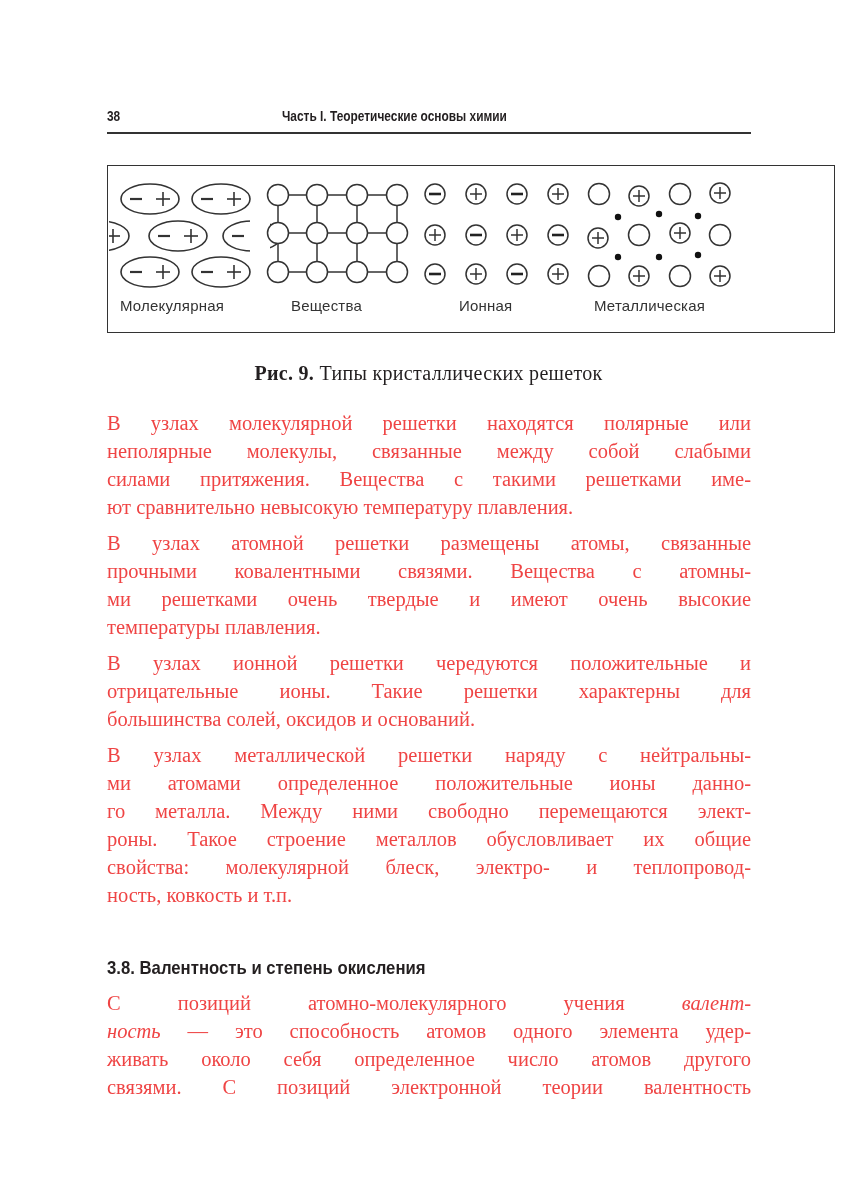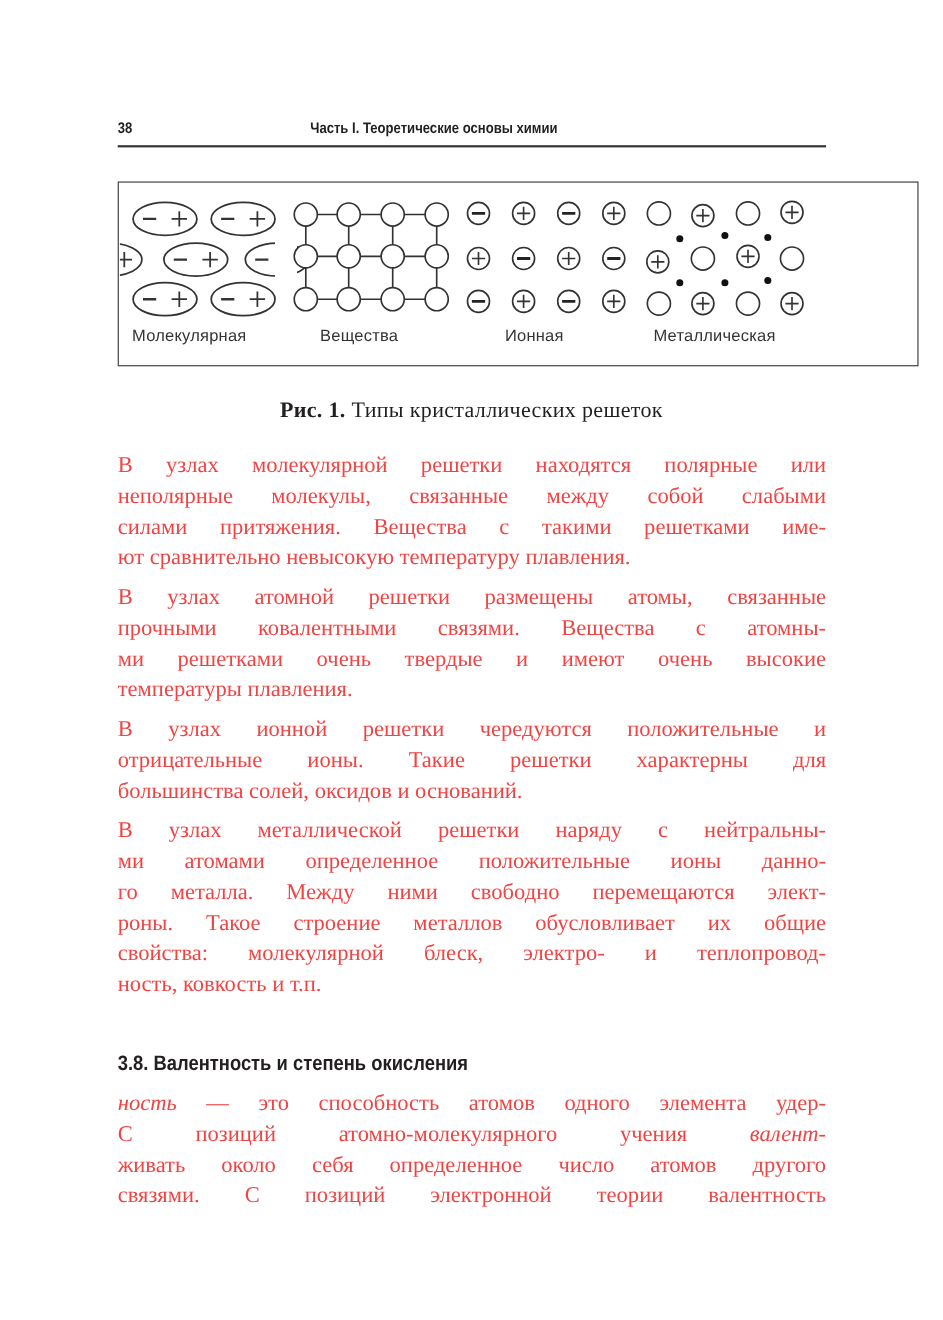--- a/index.html
+++ b/index.html
@@ -123,21 +123,21 @@
     </g>
   </svg>
 
   <span class="fig-label" style="left:12px;">Молекулярная</span>
   <span class="fig-label" style="left:183px;">Вещества</span>
   <span class="fig-label" style="left:351px;text-align:right;">Ионная</span>
   <span class="fig-label" style="left:486px;">Металлическая</span>
 </div>
 
 <div class="caption">
-  <b>Рис. 1.</b>
+  <b>Рис. 9.</b>
   <span>Типы кристаллических решеток</span>
 </div>
 
 <div class="body-text" style="top:409px;">
   <p>
     <span class="line">В узлах молекулярной решетки находятся полярные или</span>
     <span class="line">неполярные молекулы, связанные между собой слабыми</span>
     <span class="line">силами притяжения. Вещества с такими решетками име-</span>
     <span class="line last">ют сравнительно невысокую температуру плавления.</span>
   </p>
@@ -158,17 +158,17 @@
     <span class="line">го металла. Между ними свободно перемещаются элект-</span>
     <span class="line">роны. Такое строение металлов обусловливает их общие</span>
     <span class="line">свойства: молекулярной блеск, электро- и теплопровод-</span>
     <span class="line last">ность, ковкость и т.п.</span>
   </p>
 </div>
 
 <div class="section-heading">3.8. Валентность и степень окисления</div>
 
 <div class="body-text" style="top:989px;">
+  <span class="line"><span>С позиций атомно-молекулярного учения</span> <em>валент-</em></span>
   <span class="line"><em>ность</em><span> — это способность атомов одного элемента удер-</span></span>
-  <span class="line"><span>С позиций атомно-молекулярного учения</span> <em>валент-</em></span>
   <span class="line">живать около себя определенное число атомов другого</span>
   <span class="line">связями. С позиций электронной теории валентность</span>
 </div>
 
 </body></html>

